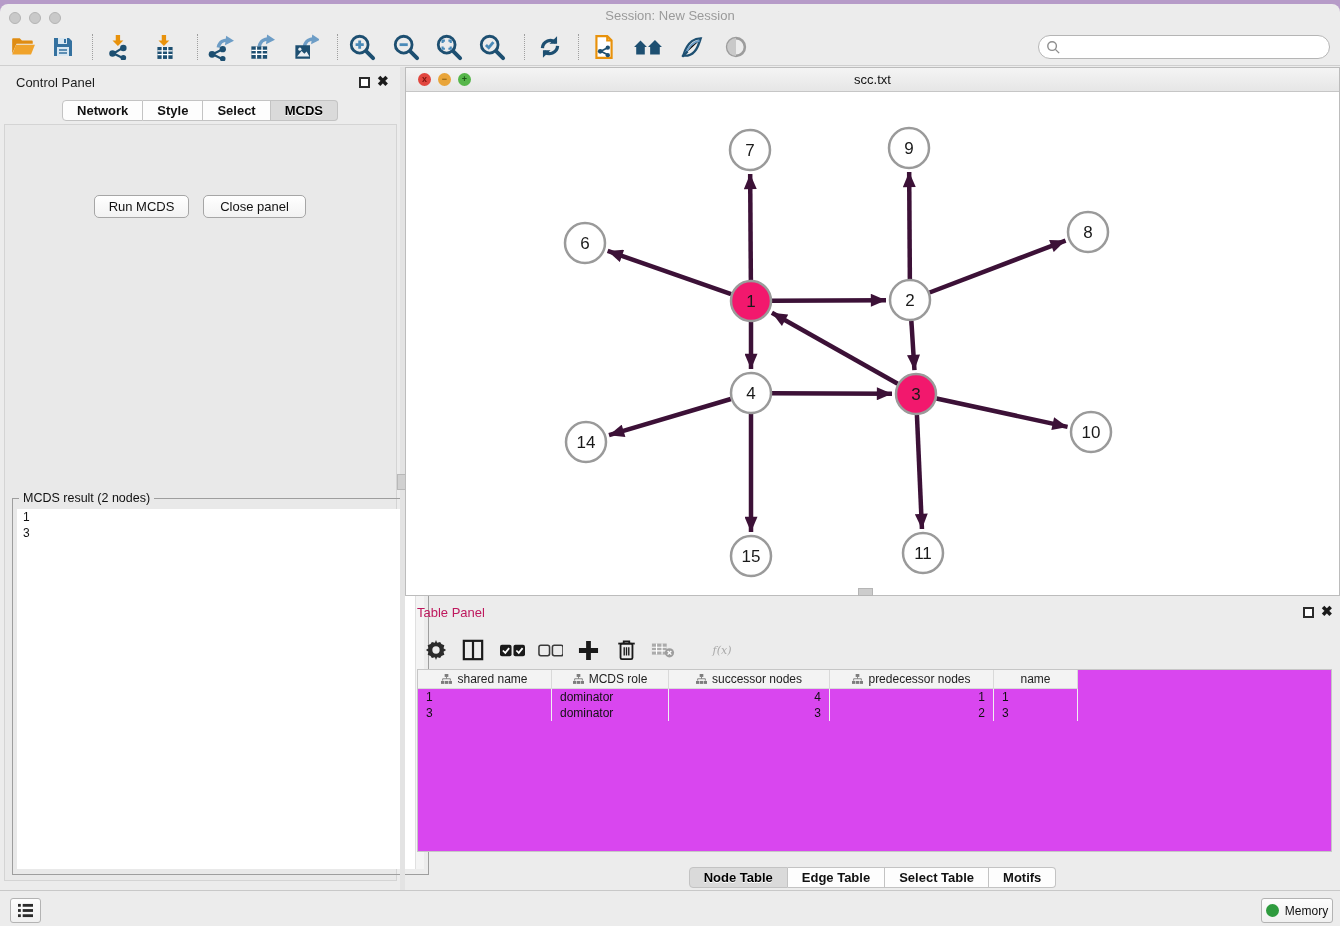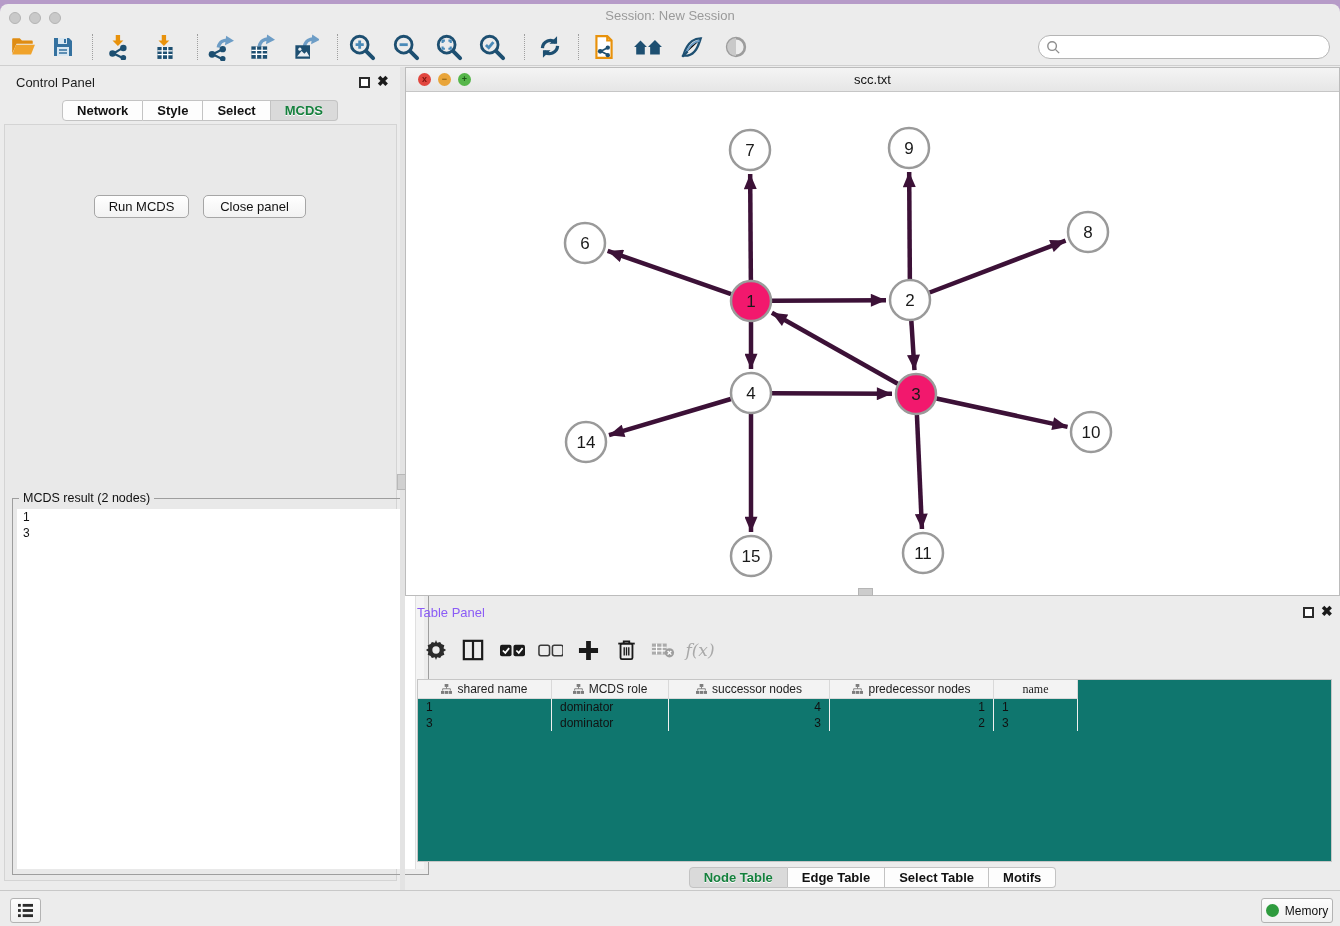--- a/index.html
+++ b/index.html
@@ -32,21 +32,21 @@
   .cp-title { position:absolute; top:8px; left:10px; font-size:13px; color:#1c1c1c;margin-left:6px; }
   .panel-float { position:absolute; top:10px; width:11px; height:11px;
                  border:2px solid #2b2b2b; background:#fff; }
   .panel-close { position:absolute; top:6px; font-size:14px; font-weight:bold; color:#1a1a1a; }
   .cp-tabs { position:absolute; top:33px; left:0; width:100%; display:flex; justify-content:center; }
   .seg { height:21px; line-height:19px; font-size:13px; font-weight:bold; color:#111;
          background:#fdfdfd; border:1px solid #c3c3c3; border-left:none;
          padding:0 14px; text-align:center; }
   .seg:first-child { border-left:1px solid #c3c3c3; border-radius:4px 0 0 4px; }
   .seg:last-child { border-radius:0 4px 4px 0; }
-  .seg.sel { background:#dadada; color:#15803d; text-shadow:0 1px 0 #fff; }
+  .seg.sel { background:#dadada; color:#000000; text-shadow:0 1px 0 #fff; }
   .cp-body { position:absolute; top:57px; left:4px; width:393px; height:757px;
              background:#e9e9e9; border:1px solid #d4d4d4; }
   .opt-label { position:absolute; top:74px; left:0; width:100%; text-align:center;
                font-size:13px; color:#111; }
   .combo { position:absolute; top:95px; left:45px; width:308px; height:23px;
            background:#fff; border:1px solid #a6a6a6; border-radius:5px;
            font-size:13px; color:#111; line-height:21px; padding-left:12px; }
   .combo-arrows { position:absolute; right:7px; top:1px; font-size:7px; color:#555;
                   line-height:9px; text-align:center; }
   .btn { position:absolute; height:23px; background:linear-gradient(#ffffff,#f2f2f2);
@@ -75,27 +75,27 @@
   .traffic { position:absolute; top:5px; width:13px; height:13px; border-radius:50%;
              font-size:9px; font-weight:bold; text-align:center; line-height:13px; }
   .net-title { position:absolute; top:4px; left:0; right:0; text-align:center;
                font-size:13px; color:#111; }
   .net-canvas { position:absolute; top:24px; left:0; width:933px; height:503px; background:#fff; }
   .net-scroll-handle { position:absolute; bottom:-1px; left:452px; width:15px; height:8px;
                        background:#cccccc; border:1px solid #b5b5b5; }
 
   
   .table-panel { position:absolute; top:597px; left:405px; width:935px; height:293px; }
-  .tp-title { position:absolute; top:4px; left:12px; font-size:13px; color:#8b5cf6; }
+  .tp-title { position:absolute; top:4px; left:12px; font-size:13px; color:#be185d; }
   .tp-toolbar { position:absolute; top:28px; left:0; right:0; height:42px; }
   .tpicon { position:absolute; top:6px; width:30px; height:30px; display:flex;
             align-items:center; justify-content:center; }
-  .fx { font-family:"DejaVu Serif",serif; font-style:italic; font-size:17px; color:#a9a9a9; }
-  .dtable { position:absolute; top:78px; left:12px; width:915px; height:183px;
-            background:#0f766e; border:1px solid #c6c6c6; }
+  .fx { font-family:"DejaVu Serif",serif; font-style:italic; font-size:11px; color:#a9a9a9;margin-left:22px; }
+  .dtable { position:absolute; top:68px; left:12px; width:915px; height:183px;
+            background:#d946ef; border:1px solid #c6c6c6; }
   .dt-header { display:flex; height:19px; }
   .dt-hcell { background:#f3f3f3; border-right:1px solid #d9d9d9; border-bottom:1px solid #d9d9d9;
               font-size:12px; color:#222; display:flex; align-items:center; justify-content:center;
               gap:5px; overflow:hidden; }
   .dt-row { display:flex; height:16px; }
   .dt-cell { font-size:12px; color:#111; border-right:1px solid #f0f0f0; padding:0 8px;
              line-height:16px; overflow:hidden; white-space:nowrap; }
   .tp-tabs { position:absolute; top:266px; left:0; width:100%; display:flex; justify-content:center; }
 
   
@@ -434,21 +434,21 @@
           <div class="dt-hcell" style="width: 164px;">
             <svg width="11" height="11" viewBox="0 0 12 12">
               <rect x="4" y="0" width="4" height="3.2" fill="#7d7d7d"></rect>
               <path d="M6 3v2.2M1.8 5.2h8.4M1.8 5.2v2M10.2 5.2v2" stroke="#7d7d7d" fill="none"></path>
               <rect x="0" y="7.6" width="3.6" height="3.2" fill="#7d7d7d"></rect>
               <rect x="4.2" y="7.6" width="3.6" height="3.2" fill="#7d7d7d"></rect>
               <rect x="8.4" y="7.6" width="3.6" height="3.2" fill="#7d7d7d"></rect>
             </svg>
             <span>predecessor nodes</span>
           </div>
-          <div class="dt-hcell" style="width: 84px; font-family: Liberation Serif, serif;">
+          <div class="dt-hcell" style="width: 84px;">
             <span>name</span>
           </div>
         </div>
       <div id="dt-body">
           <div class="dt-row">
             <div class="dt-cell" style="width: 134px; text-align: left;">1</div>
             <div class="dt-cell" style="width: 117px; text-align: left;">dominator</div>
             <div class="dt-cell" style="width: 161px; text-align: right;">4</div>
             <div class="dt-cell" style="width: 164px; text-align: right;">1</div>
             <div class="dt-cell" style="width: 84px; text-align: left;">1</div>

